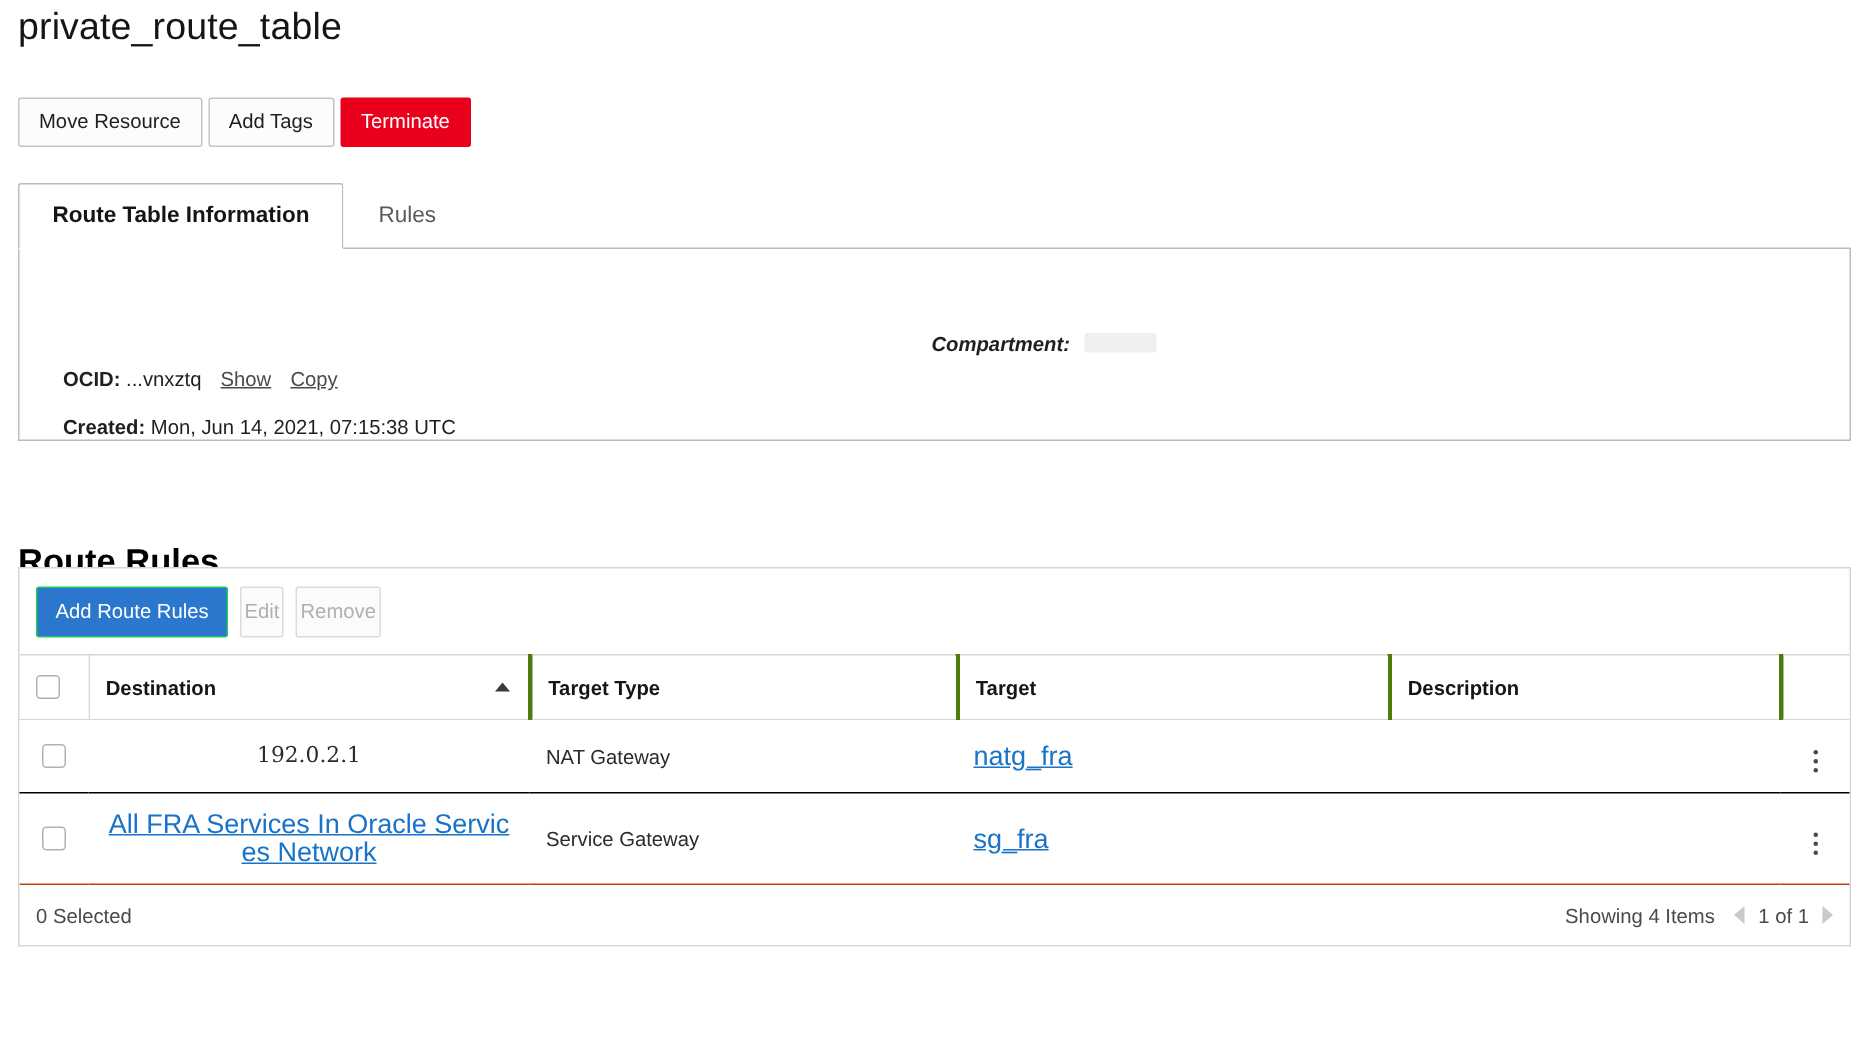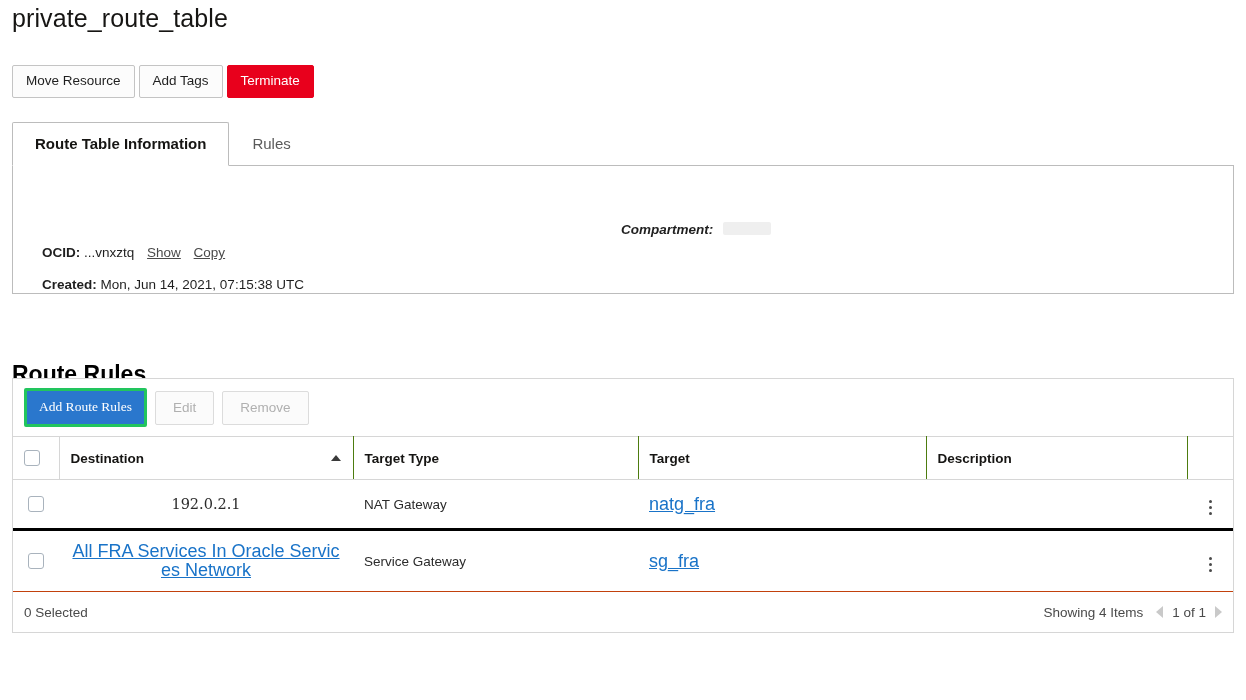--- a/index.html
+++ b/index.html
@@ -166,48 +166,48 @@
   }
   .table-toolbar {
     height: 57px;
     display: flex;
     align-items: center;
     padding-left: 11px;
     gap: 8px;
   }
   .btn-primary {
     background: #2a77cd;
-    border: 3px solid #22c55e;
+    border: 1px solid #22c55e;
     color: #ffffff;
     font-size: 13.5px;
     padding: 8px 12px 9px;
     border-radius: 2px;
     cursor: pointer;
-    font-family: Liberation Serif, serif;
+    font-family: Liberation Sans, sans-serif;
   }
   .btn-disabled {
     background: #fbfbfb;
     border: 1px solid #dcdcdc;
     color: #b0b0b0;
     font-size: 13.5px;
-    padding: 8px 17px 9px;
+    padding: 8px 2px 9px;
     border-radius: 2px;
     cursor: default;
     font-family: "Liberation Sans", sans-serif;
   }
 
   table.rules {
     width: 100%;
     border-collapse: collapse;
     table-layout: fixed;
   }
   table.rules thead th {
     border-top: 1px solid #d6d6d6;
     border-bottom: 1px solid #d6d6d6;
-    border-right: 1px solid #4d7c0f;
+    border-right: 3px solid #4d7c0f;
     font-size: 13.5px;
     font-weight: bold;
     color: #161513;
     text-align: left;
     padding: 12px 11px;
     height: 18px;
     background: #ffffff;
     position: relative;
   }
   table.rules thead th.last { border-right: none; }
@@ -225,21 +225,21 @@
     right: 12px;
     top: 50%;
     transform: translateY(-50%);
     width: 0; height: 0;
     border-left: 5px solid transparent;
     border-right: 5px solid transparent;
     border-bottom: 6px solid #3a3a3a;
   }
 
   table.rules tbody td {
-    border-bottom: 3px solid #000000;
+    border-bottom: 1px solid #000000;
     font-size: 13.5px;
     color: #2b2b2b;
     padding: 11px;
     vertical-align: middle;
     background: #ffffff;
   }
   table.rules tbody tr:last-child td { border-bottom: 1px solid #c2410c; }
 
   td.cell-dest {
     text-align: center;

